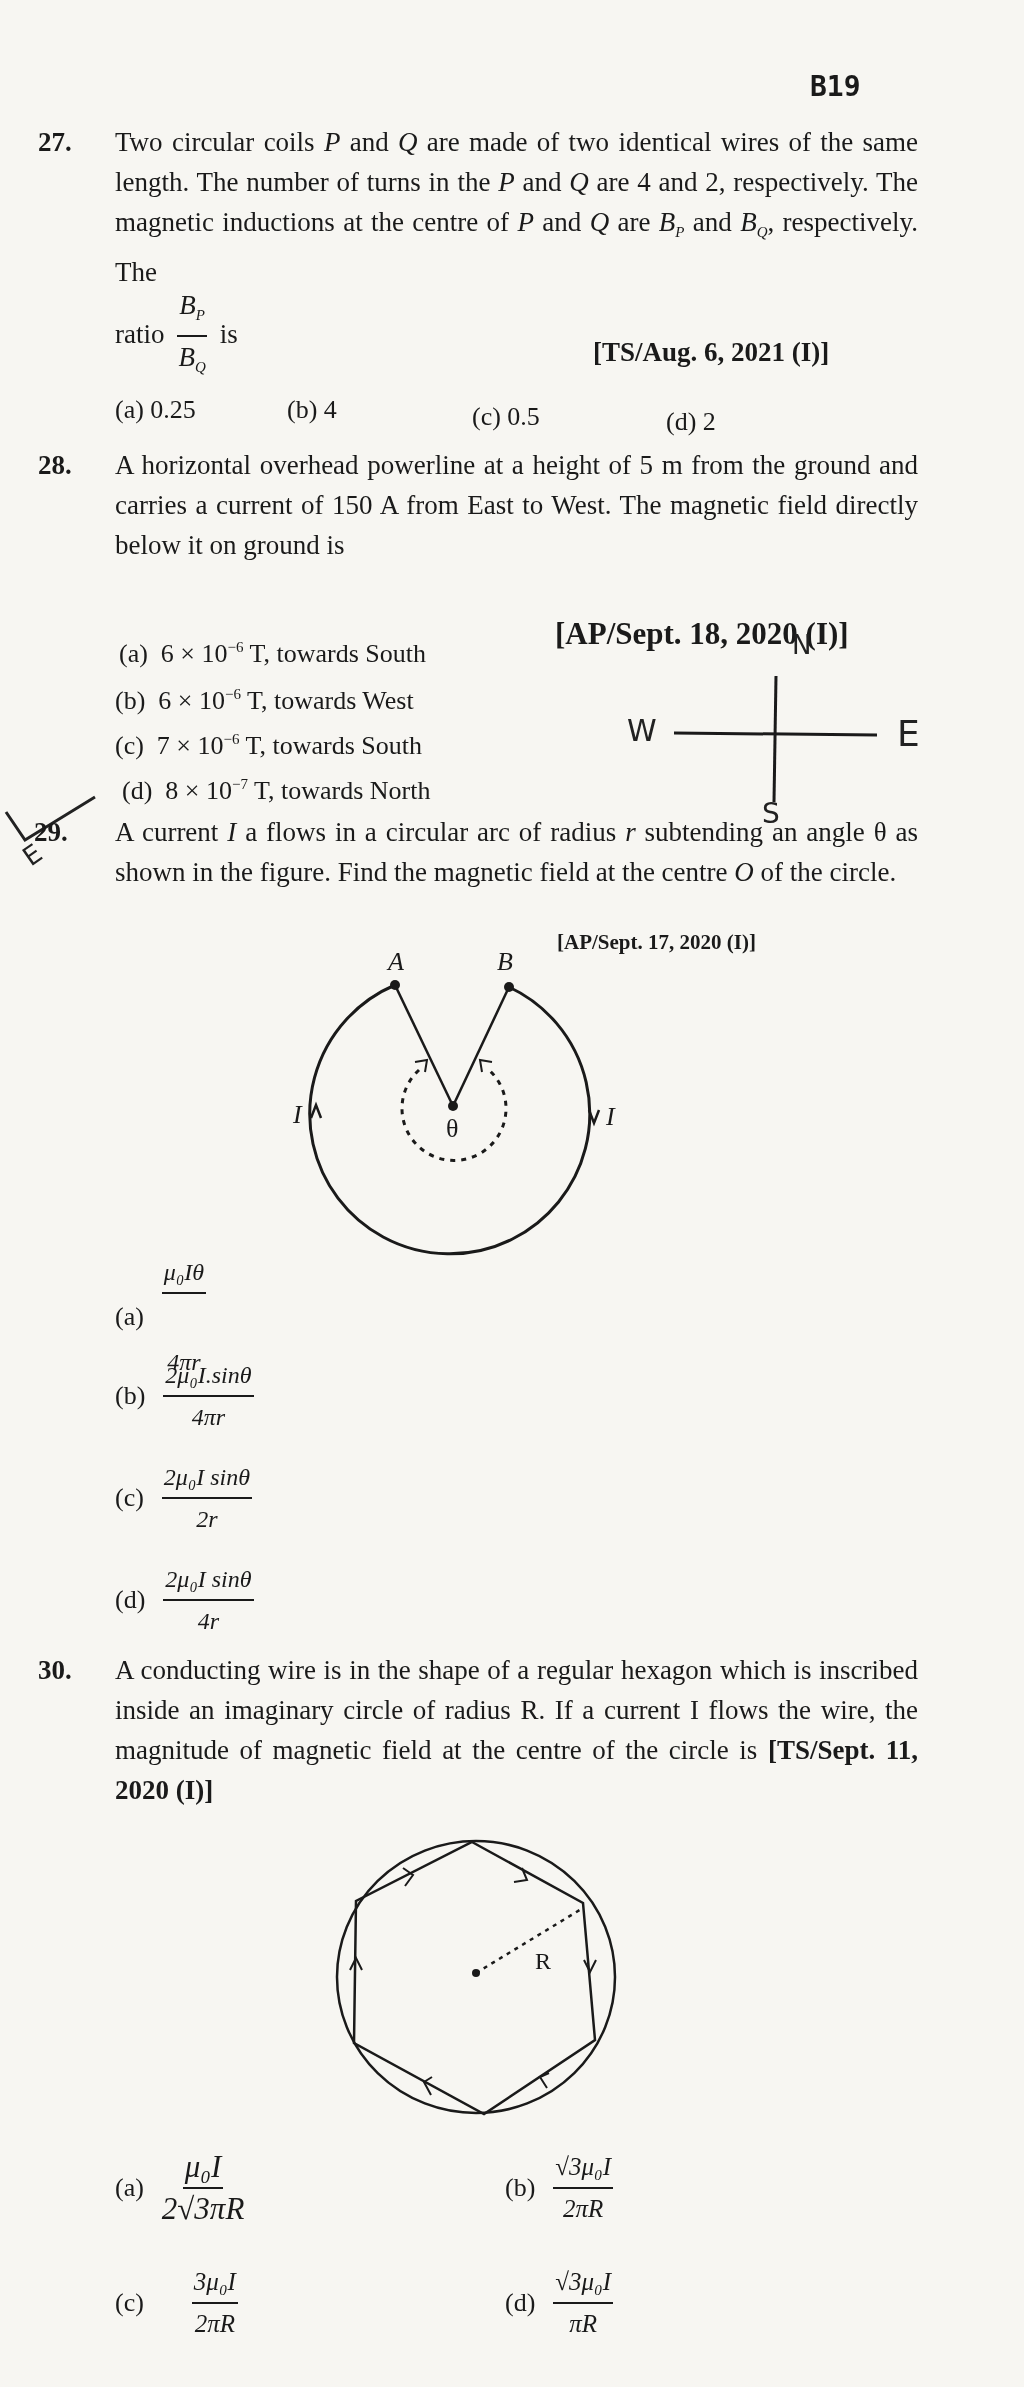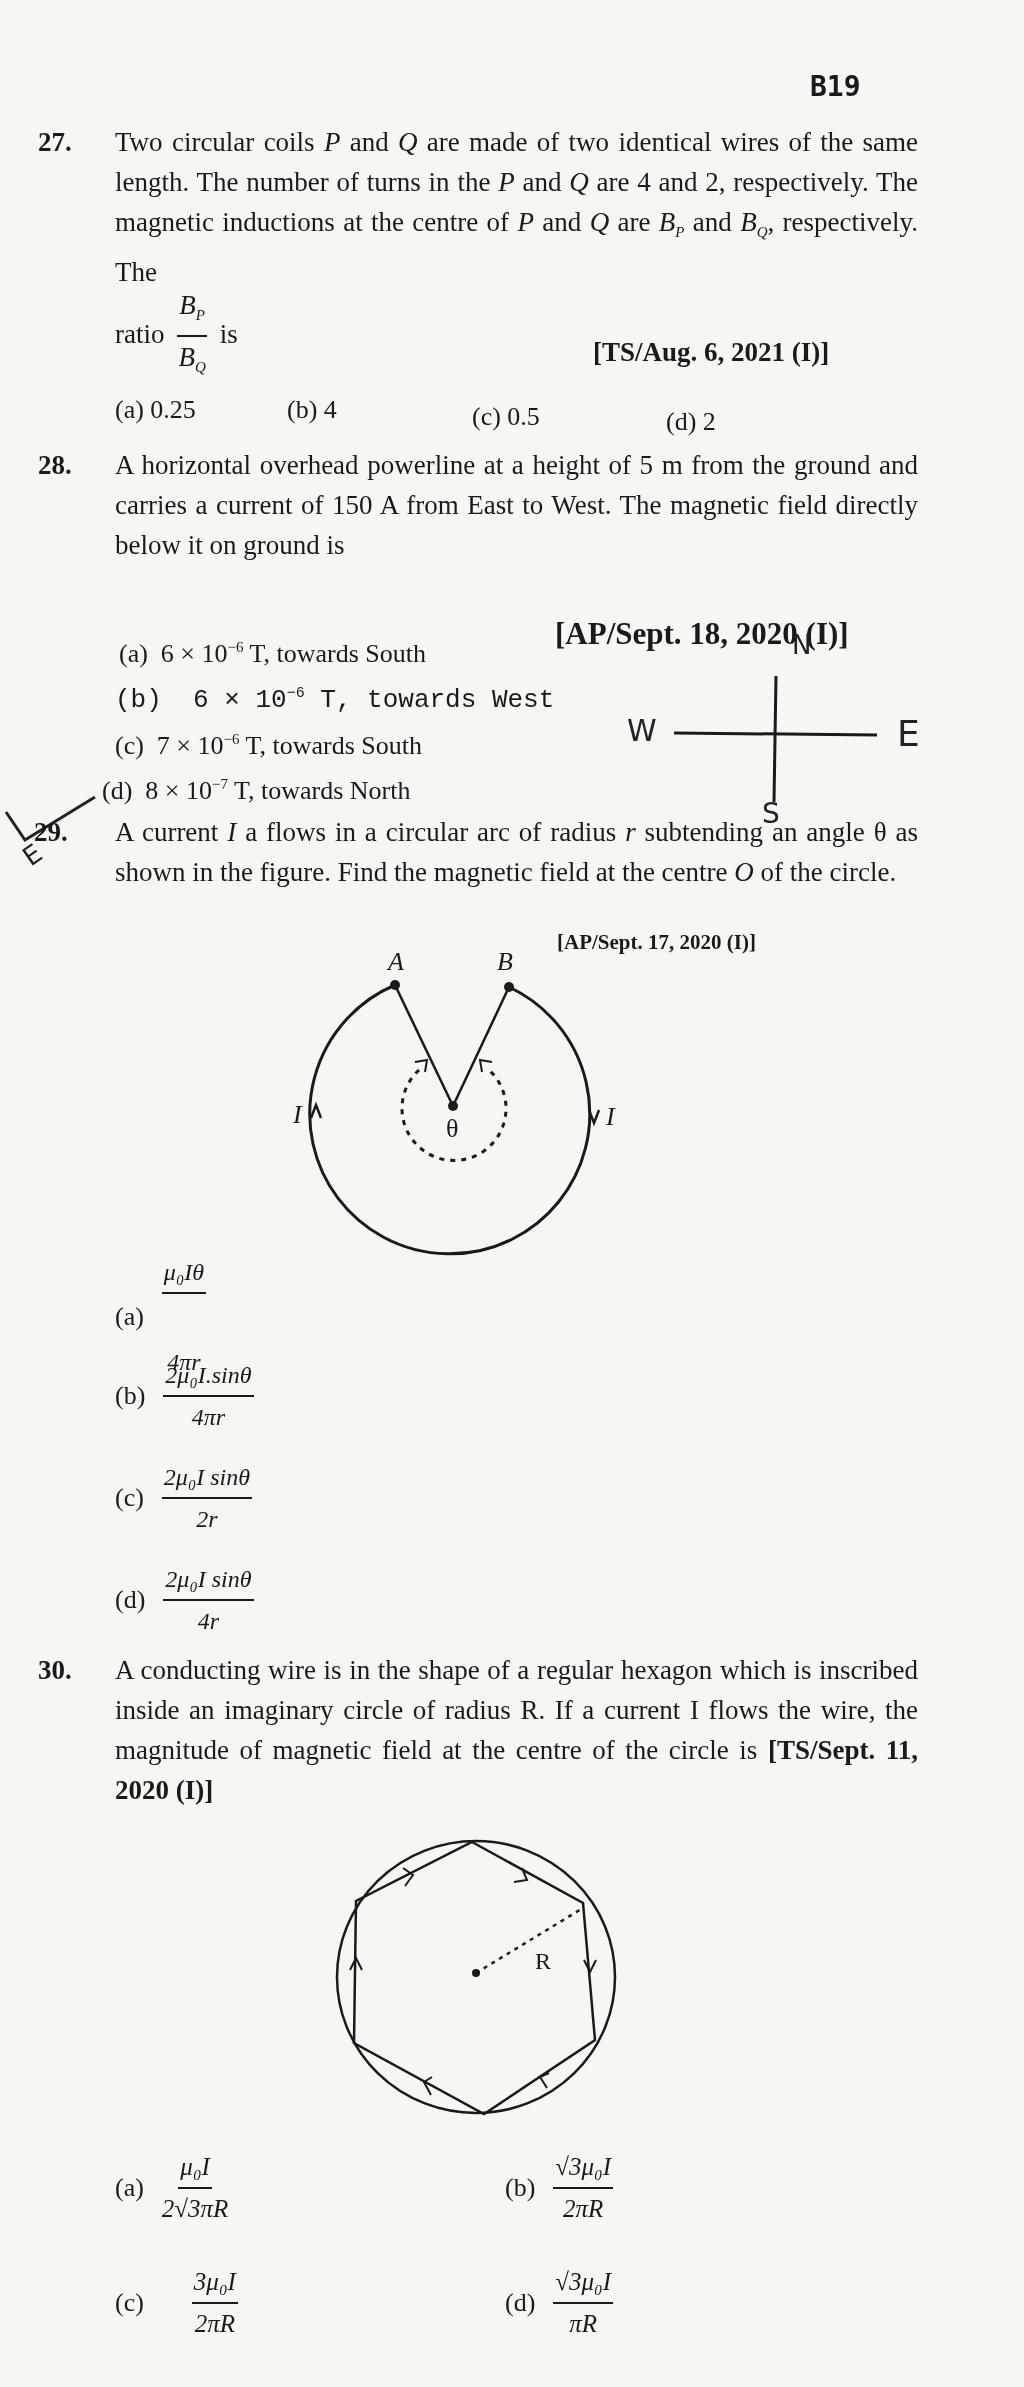--- a/index.html
+++ b/index.html
@@ -51,23 +51,23 @@
 <div class="opt" style="left:472px; top:400px;"><span>(c)</span> <span>0.5</span></div>
 <div class="opt" style="left:666px; top:405px;"><span>(d)</span> <span>2</span></div>
 
 <div class="q" style="top:445px;">
   <span class="num">28.</span>
   <div class="body">A horizontal overhead powerline at a height of 5 m from the ground and carries a current of 150 A from East to West. The magnetic field directly below it on ground is</div>
 </div>
 <div class="opt src" style="left:555px; top:617px; font-size:31px;">[AP/Sept. 18, 2020 (I)]</div>
 
 <div class="opt" style="left:119px; top:630px;"><span>(a)</span>&nbsp; <span>6 × 10</span><sup>−6</sup><span> T, towards South</span></div>
-<div class="opt" style="left:115px; top:677px;font-family:Liberation Mono, monospace;"><span>(b)</span>&nbsp; <span>6 × 10</span><sup>−6</sup><span> T, towards West</span></div>
+<div class="opt" style="left:115px; top:677px;"><span>(b)</span>&nbsp; <span>6 × 10</span><sup>−6</sup><span> T, towards West</span></div>
 <div class="opt" style="left:115px; top:722px;"><span>(c)</span>&nbsp; <span>7 × 10</span><sup>−6</sup><span> T, towards South</span></div>
-<div class="opt" style="left:102px; top:767px;"><span>(d)</span>&nbsp; <span>8 × 10</span><sup>−7</sup><span> T, towards North</span></div>
+<div class="opt" style="left:122px; top:767px;"><span>(d)</span>&nbsp; <span>8 × 10</span><sup>−7</sup><span> T, towards North</span></div>
 
 <div>
   <svg style="left:0; top:0;" width="1024" height="900">
     <line x1="776" y1="676" x2="774" y2="802" stroke="#1a1a1a" stroke-width="3"></line>
     <line x1="674" y1="733" x2="877" y2="735" stroke="#1a1a1a" stroke-width="3"></line>
   </svg>
   <span class="hand" style="left:792px; top:630px; font-size:26px;">N</span>
   <span class="hand" style="left:627px; top:713px; font-size:30px;">W</span>
   <span class="hand" style="left:897px; top:713px; font-size:36px;">E</span>
   <span class="hand" style="left:762px; top:797px; font-size:28px;">S</span>
@@ -142,21 +142,21 @@
     <path d="M403 1868 L413 1875 L405 1886" fill="none" stroke="#1a1a1a" stroke-width="2"></path>
     <path d="M522 1868 L527 1880 L514 1882" fill="none" stroke="#1a1a1a" stroke-width="2"></path>
     <path d="M584 1960 L590 1972 L596 1960" fill="none" stroke="#1a1a1a" stroke-width="2"></path>
     <path d="M549 2073 L540 2077 L547 2088" fill="none" stroke="#1a1a1a" stroke-width="2"></path>
     <path d="M432 2077 L424 2082 L431 2095" fill="none" stroke="#1a1a1a" stroke-width="2"></path>
     <path d="M350 1970 L356 1958 L362 1970" fill="none" stroke="#1a1a1a" stroke-width="2"></path>
   </svg>
   <span class="opt" style="left:535px; top:1944px; font-size:24px;">R</span>
 </div>
 
-<div class="opt" style="left:115px; top:2150px;"><span style="vertical-align:middle;">(a)</span><span class="frac" style="font-size:25px;">
+<div class="opt" style="left:115px; top:2150px;"><span style="vertical-align:middle;">(a)</span><span class="frac" style="font-size:31px;">
       <span class="n">μ₀I</span>
       <span class="d">2√3πR</span>
     </span></div>
 <div class="opt" style="left:505px; top:2150px;"><span style="vertical-align:middle;">(b)</span><span class="frac" style="font-size:25px;">
       <span class="n">√3μ₀I</span>
       <span class="d">2πR</span>
     </span></div>
 <div class="opt" style="left:115px; top:2265px;"><span style="vertical-align:middle;">(c)</span><span class="frac" style="font-size:25px;margin-left:48px;">
       <span class="n">3μ₀I</span>
       <span class="d">2πR</span>

